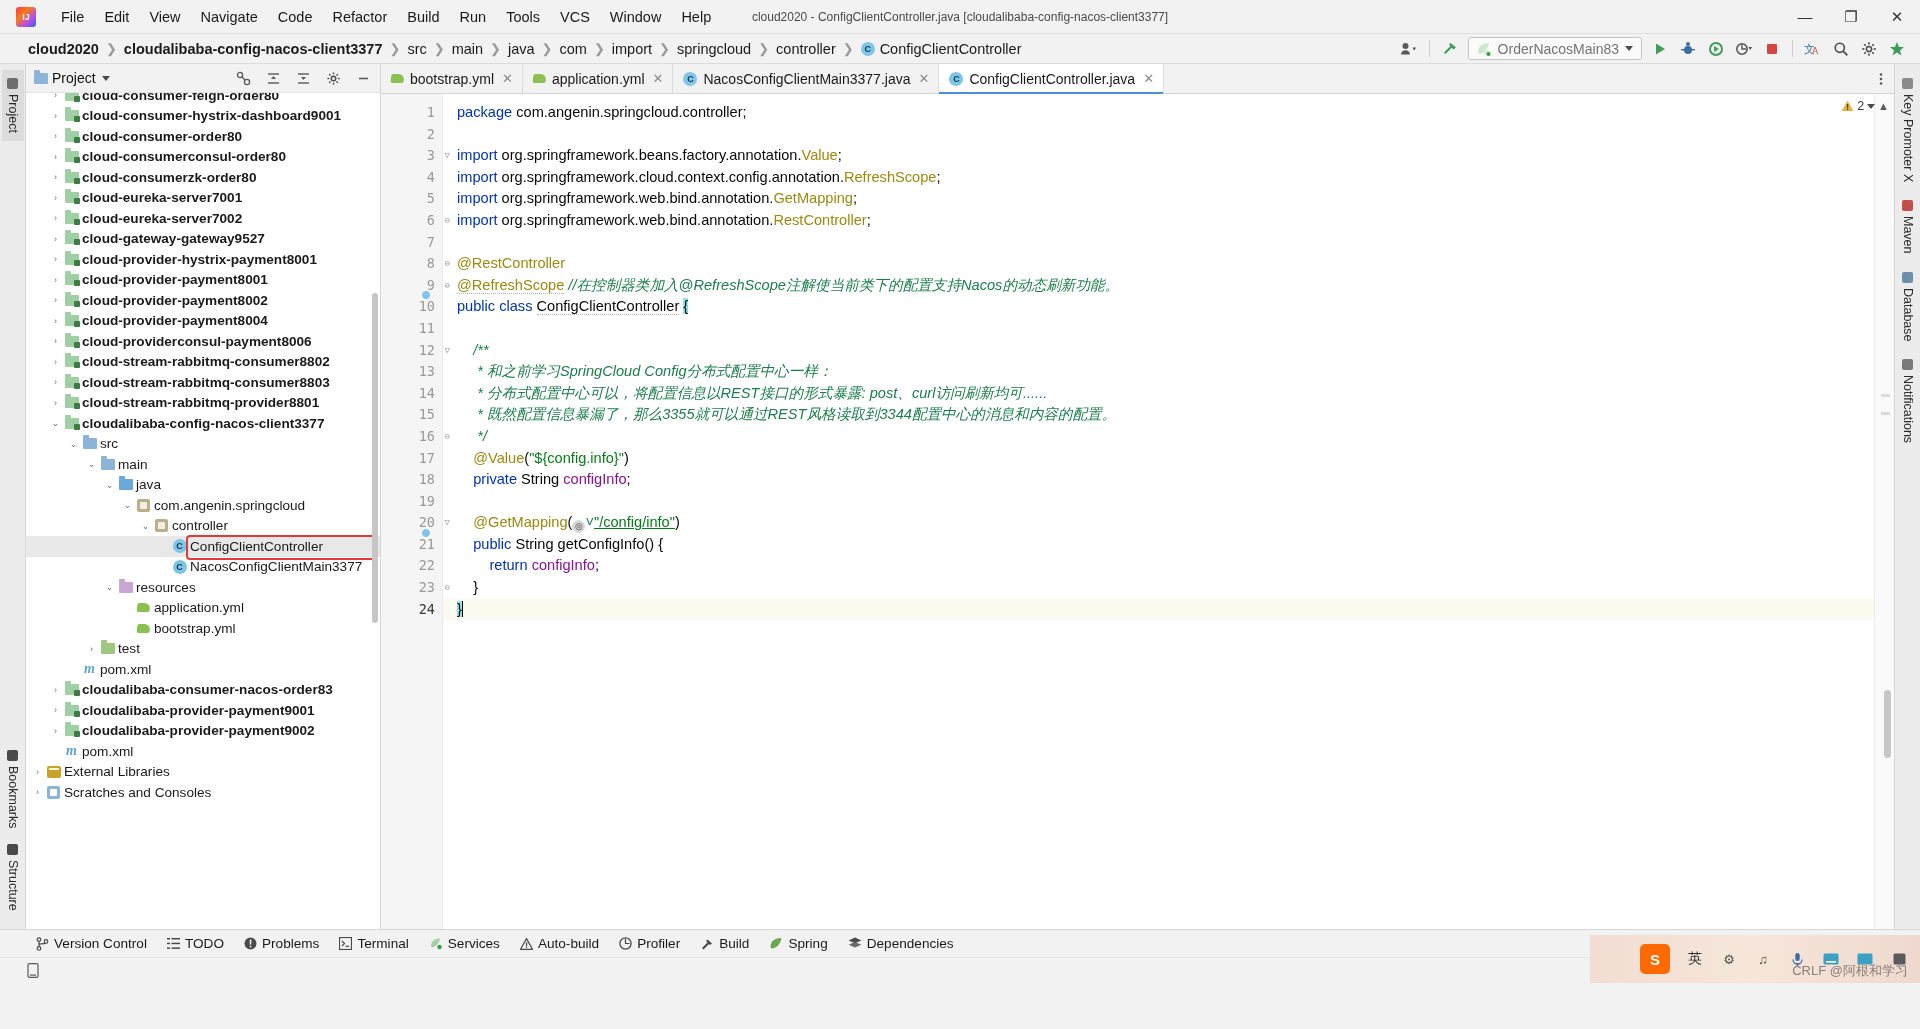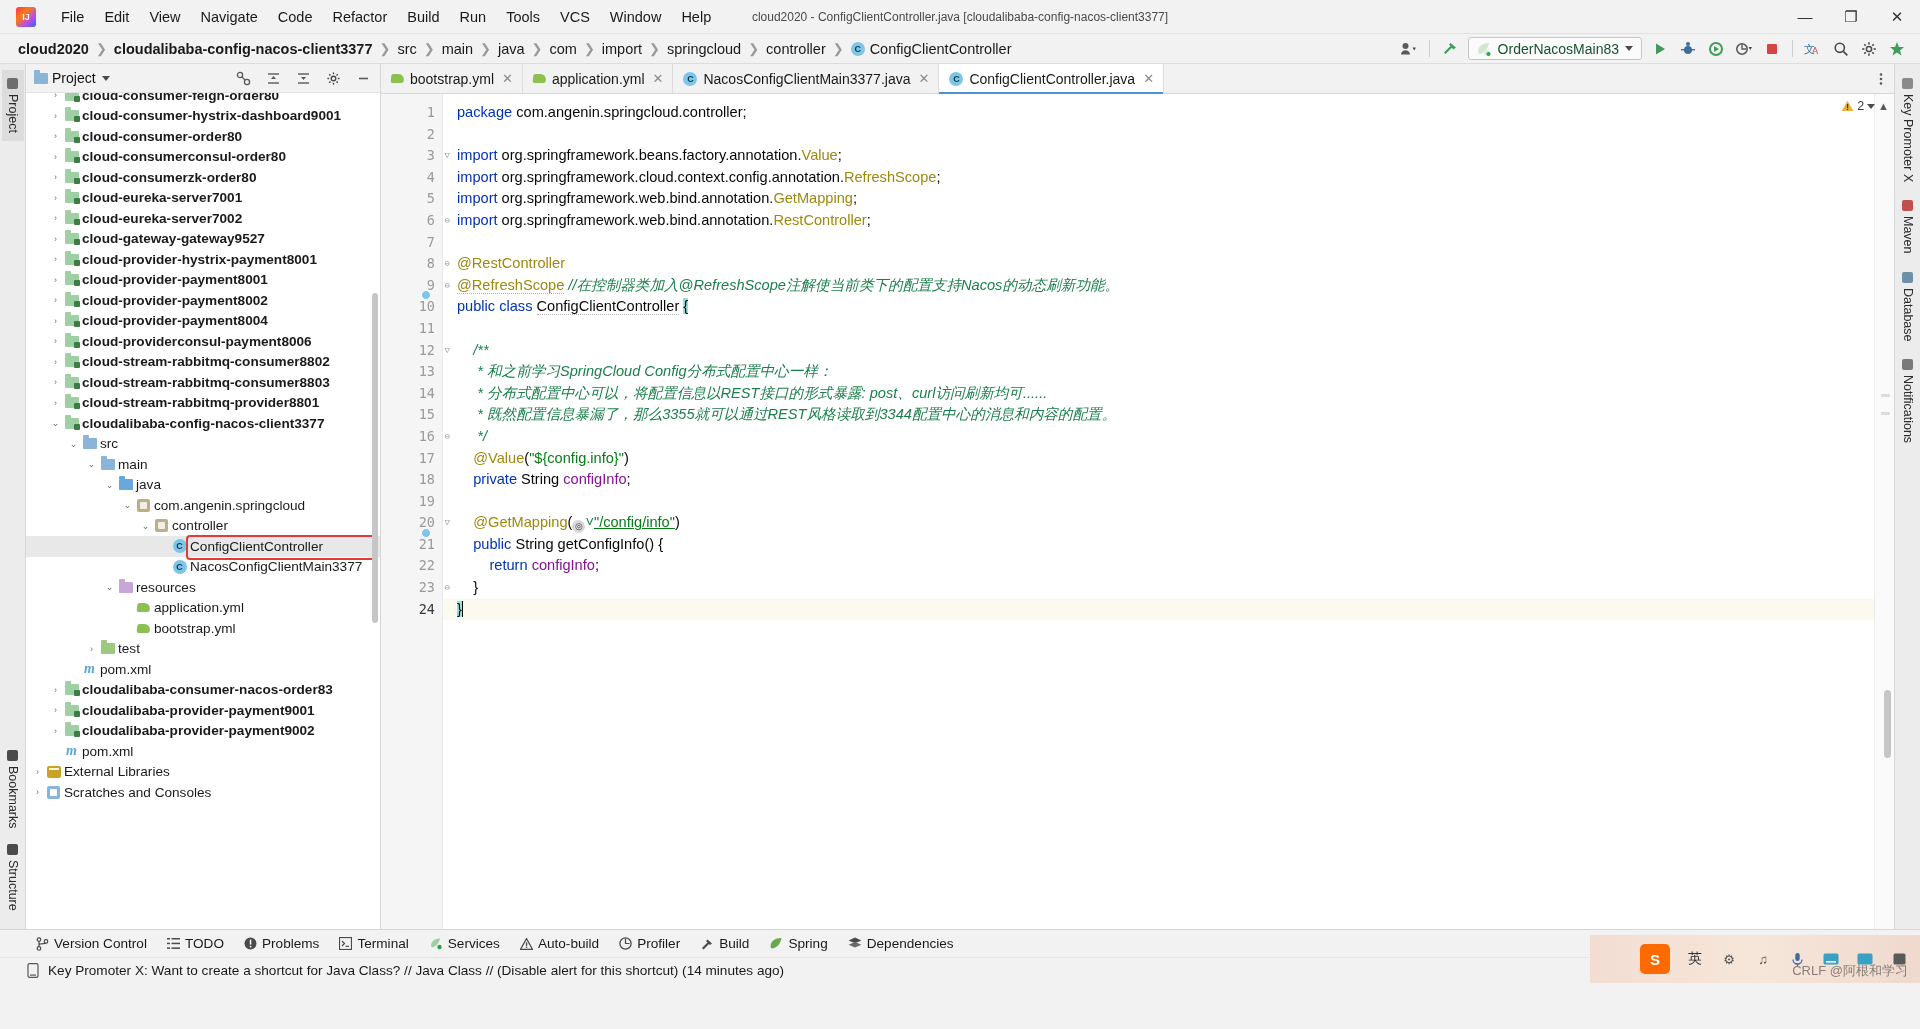--- a/index.html
+++ b/index.html
@@ -35,21 +35,21 @@
   }
   .win-controls { margin-left: auto; display: flex; height: 34px; z-index: 5; }
   .win-btn {
     width: 46px; height: 34px; display: flex; align-items: center; justify-content: center;
     font-size: 15px; color: #333;
   }
 
   
   .navbar {
     height: 30px; background: #f2f2f2; display: flex; align-items: center;
-    padding: 0 6px 0 14px; border-bottom: 1px solid #dcdcdc; flex: none;
+    padding: 0 6px 0 24px; border-bottom: 1px solid #dcdcdc; flex: none;
   }
   .crumbs { display: flex; align-items: center; }
   .crumb {
     font-size: 14.5px; color: #1a1a1a; padding: 2px 4px; white-space: nowrap; cursor: default;
   }
   .crumb.bold { font-weight: bold; }
   .crumb-sep { color: #9a9a9a; font-size: 13px; margin: 0 3px; }
   .crumb.with-ico { display: flex; align-items: center; gap: 5px; }
   .cls-badge {
     width: 14px; height: 14px; border-radius: 50%; background: #7fc5e8;
@@ -60,21 +60,21 @@
   .tbtn {
     width: 26px; height: 24px; display: flex; align-items: center; justify-content: center;
     border-radius: 3px; position: relative;
   }
   .vsep { width: 1px; height: 17px; background: #cfcfcf; margin: 0 5px; }
   .runcfg {
     display: flex; align-items: center; gap: 6px; height: 23px;
     border: 1px solid #c4c4c4; border-radius: 3px; background: #fbfbfb;
     padding: 0 8px 0 7px; margin: 0 3px;
   }
-  .runcfg .label { font-size: 14px; color: #14532d; white-space: nowrap; }
+  .runcfg .label { font-size: 14px; color: #737373; white-space: nowrap; }
   .caret { width: 0; height: 0; border-left: 4px solid transparent; border-right: 4px solid transparent;
            border-top: 5px solid #4a4a4a; }
 
   
   .body { flex: 1; display: flex; min-height: 0; }
 
   
   .leftstrip {
     width: 26px; background: #ececec; border-right: 1px solid #d6d6d6;
     display: flex; flex-direction: column; align-items: center; flex: none; padding-top: 6px;
@@ -929,21 +929,20 @@
           </svg>
       </span>
     </div>
   </div>
 
   <div class="notifbar">
     <svg width="14" height="15" viewBox="0 0 14 15">
         <rect x="2" y="0.6" width="10" height="13.8" rx="1.4" fill="none" stroke="#5a5a5a" stroke-width="1.2"></rect>
         <rect x="4" y="11.5" width="6" height="1.2" fill="#5a5a5a"></rect>
       </svg>
-    <span>Key Promoter X: Want to create a shortcut for Java Class? // Java Class // (Disable alert for this shortcut) (14 minutes ago)</span>
   </div>
 
   <div class="tray">
     <div class="sogou">S</div>
     <span class="tray-ico" style="font-size:14px;color:#333">英</span>
     <span class="tray-ico" style="font-size:13px;color:#555">⚙</span>
     <span class="tray-ico" style="font-size:13px;color:#555">♫</span>
     <span class="tray-ico">
       <svg width="13" height="15" viewBox="0 0 13 15">
           <rect x="4.3" y="1" width="4.4" height="8" rx="2.2" fill="#3a6ea5"></rect>

